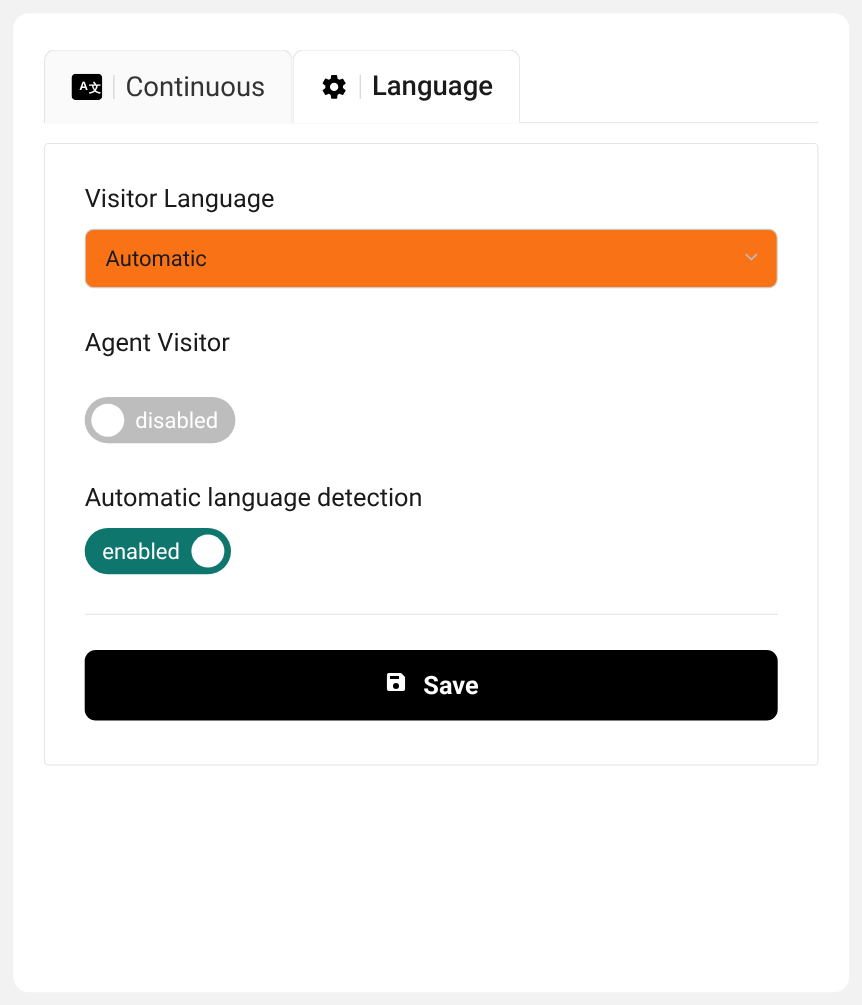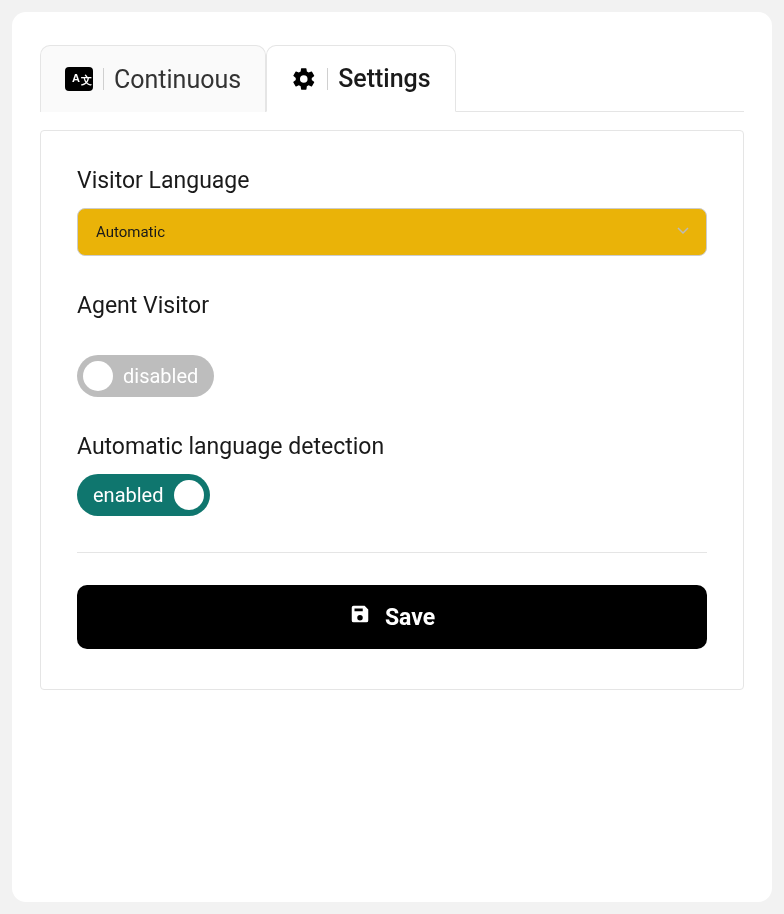--- a/index.html
+++ b/index.html
@@ -79,25 +79,25 @@
       display: block;
     }
     .select-wrap {
       position: relative;
       width: 100%;
     }
     .select {
       width: 100%;
       appearance: none;
       -webkit-appearance: none;
-      background: #eab308;
+      background: #f97316;
       border: 1px solid #ccc;
       border-radius: 8px;
       padding: 14px 18px;
-      font-size: 15px;
+      font-size: 20px;
       color: #1a1a1a;
       cursor: pointer;
       font-family: inherit;
     }
     .select-caret {
       position: absolute;
       right: 16px;
       top: 50%;
       transform: translateY(-50%);
       pointer-events: none;
@@ -188,21 +188,21 @@
       <span class="tab-divider"></span>
       <span>Continuous</span>
     </div>
     <div class="tab active">
       <span class="tab-icon">
         <svg width="26" height="26" viewBox="0 0 24 24" fill="#000">
           <path d="M19.14,12.94a7.07,7.07,0,0,0,.05-.94,7.07,7.07,0,0,0-.05-.94l2.11-1.65a.5.5,0,0,0,.12-.64l-2-3.46a.5.5,0,0,0-.61-.22l-2.49,1a7,7,0,0,0-1.62-.94l-.38-2.65A.5.5,0,0,0,13.78,2H9.78a.5.5,0,0,0-.49.42L8.91,5.07a7,7,0,0,0-1.62.94l-2.49-1a.5.5,0,0,0-.61.22l-2,3.46a.5.5,0,0,0,.12.64L4.42,11a7.07,7.07,0,0,0-.05.94,7.07,7.07,0,0,0,.05.94L2.31,14.53a.5.5,0,0,0-.12.64l2,3.46a.5.5,0,0,0,.61.22l2.49-1a7,7,0,0,0,1.62.94l.38,2.65a.5.5,0,0,0,.49.42h4a.5.5,0,0,0,.49-.42l.38-2.65a7,7,0,0,0,1.62-.94l2.49,1a.5.5,0,0,0,.61-.22l2-3.46a.5.5,0,0,0-.12-.64ZM11.78,15.5A3.5,3.5,0,1,1,15.28,12,3.5,3.5,0,0,1,11.78,15.5Z"></path>
         </svg>
       </span>
       <span class="tab-divider"></span>
-      <span>Settings</span>
+      <span>Language</span>
     </div>
   </div>
 
   <div class="panel">
 
     <div class="field">
       <label class="field-label">Visitor Language</label>
       <div class="select-wrap">
         <select class="select">
           <option>Automatic</option>

